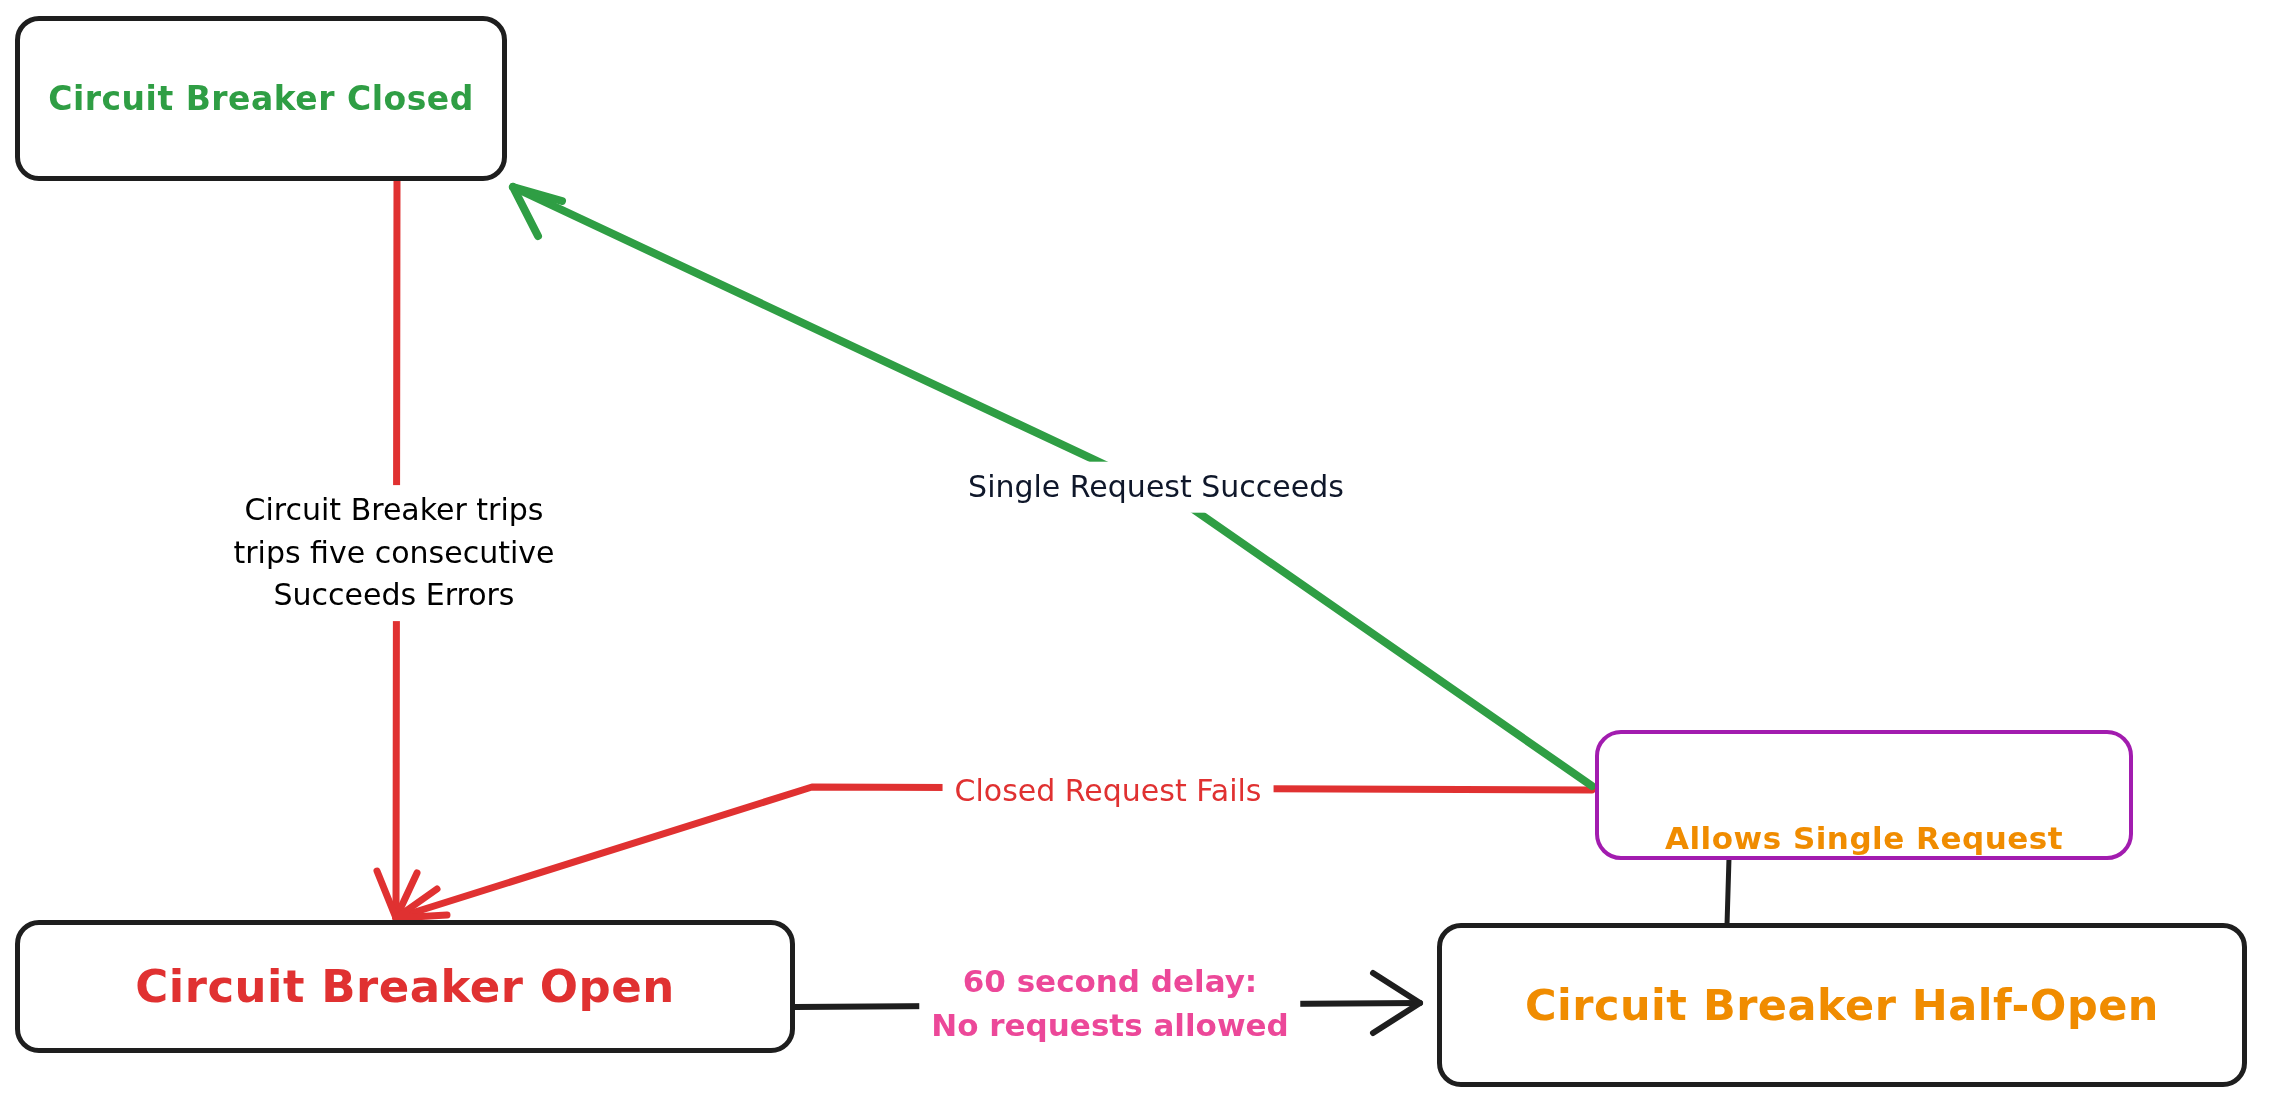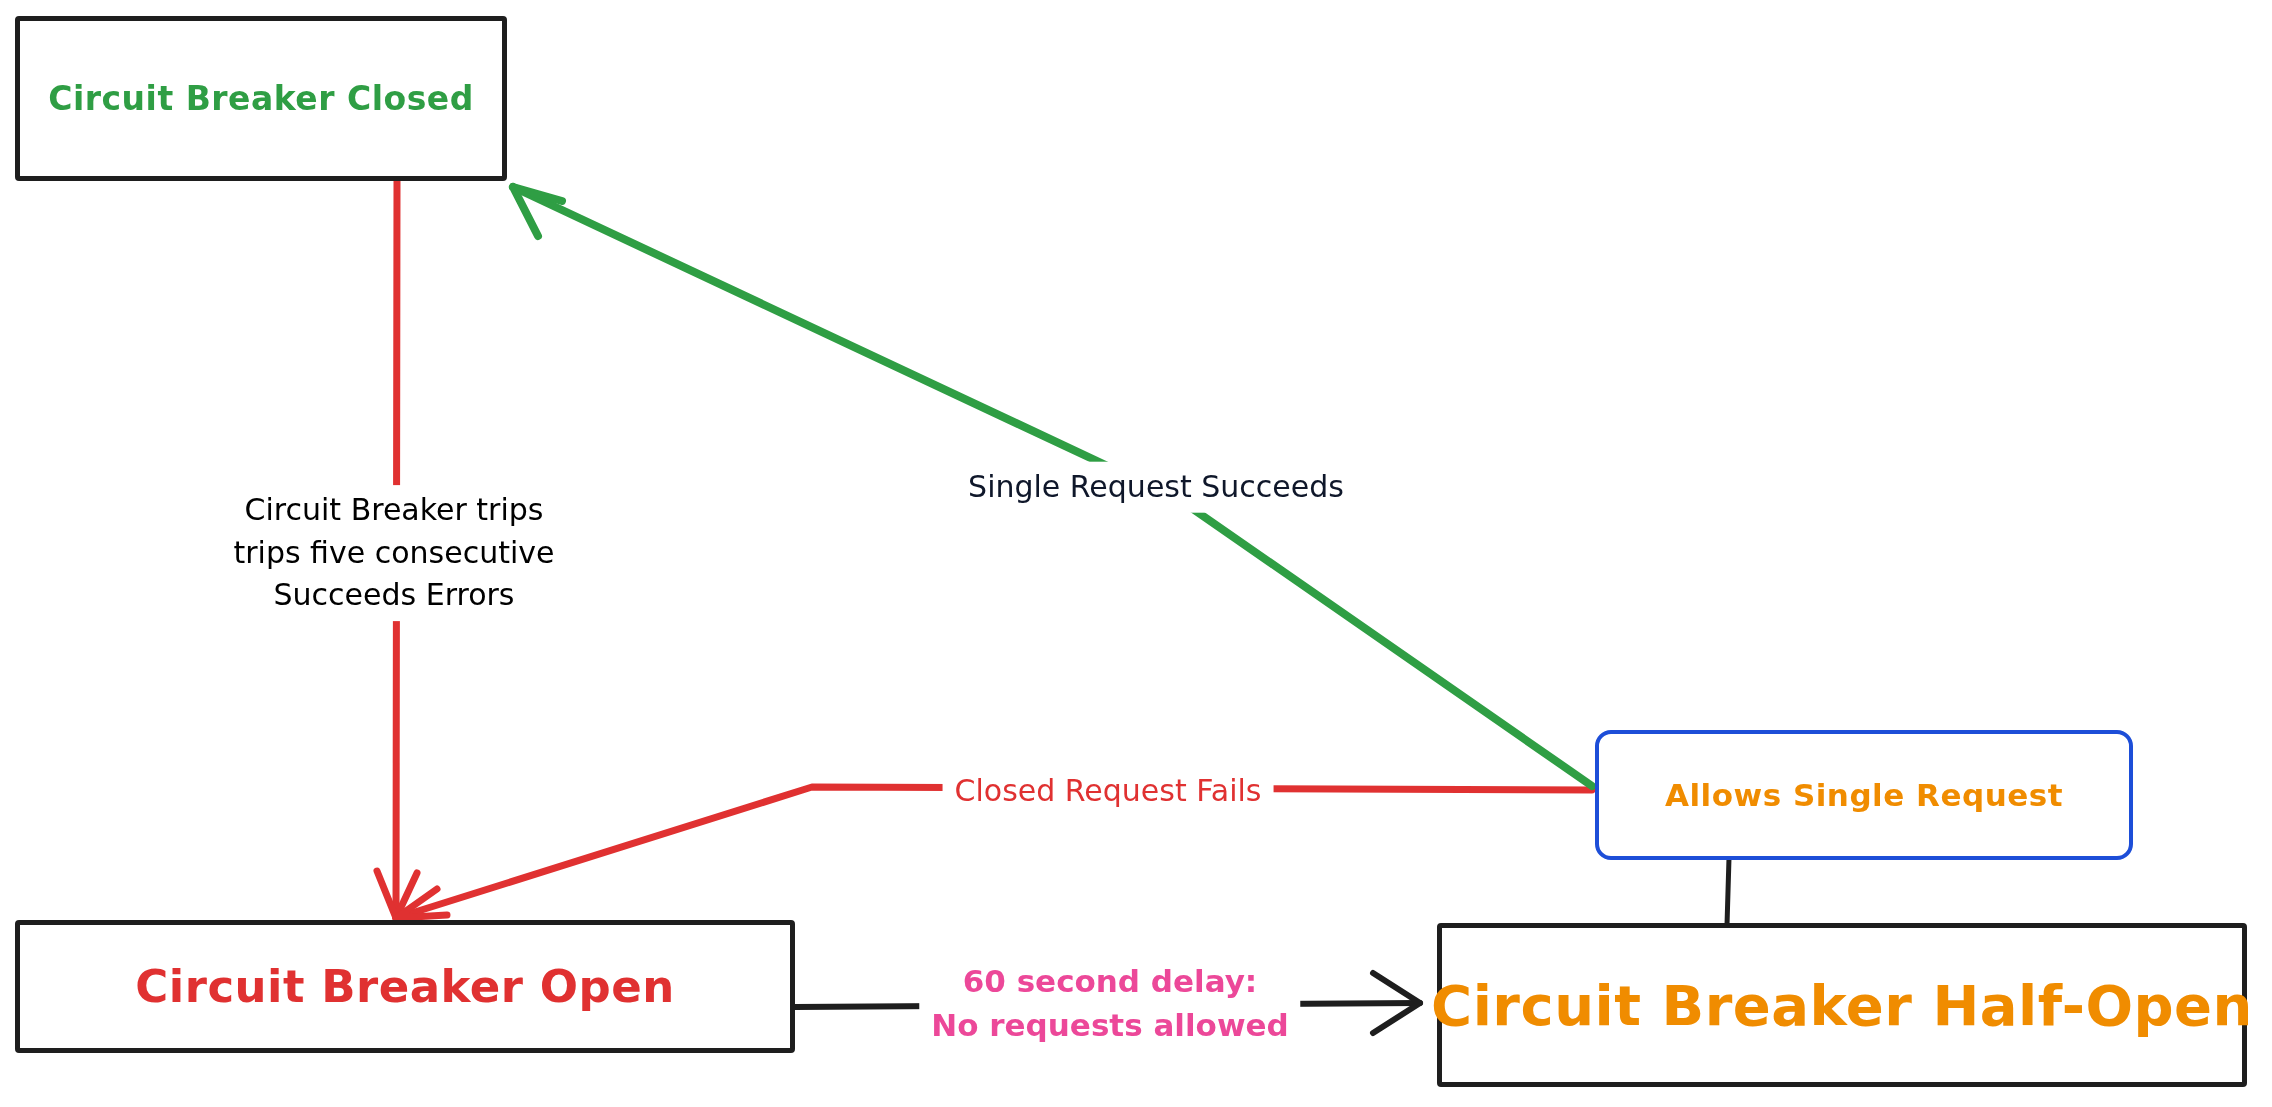--- a/index.html
+++ b/index.html
@@ -27,34 +27,35 @@
     box-sizing: border-box;
     background: #ffffff;
     display: flex;
     align-items: center;
     justify-content: center;
     text-align: center;
     white-space: nowrap;
   }
   .node-dark-border {
     border: 5px solid #1e1e1e;
-    border-radius: 4px;
+    border-radius: 24px;
   }
   .node-orange-border {
-    border: 4px solid #1d4ed8;
-    border-radius: 16px;
+    border: 4px solid #a21caf;
+    border-radius: 26px;
+    align-items: flex-end;
   }
   #node-closed   { left: 15px;   top: 16px;  width: 492px; height: 165px; }
   #node-open     { left: 15px;   top: 920px; width: 780px; height: 133px; }
   #node-halfopen { left: 1437px; top: 923px; width: 810px; height: 164px; }
   #node-allows   { left: 1595px; top: 730px; width: 538px; height: 130px; }
 
   #node-closed .node-label   { font-size: 33px; font-weight: 700; color: #2f9e44; letter-spacing: 0.5px; }
   #node-open .node-label     { font-size: 45px; font-weight: 700; color: #e03131; letter-spacing: 0.5px; }
-  #node-halfopen .node-label { font-size: 56px; font-weight: 700; color: #f08c00; letter-spacing: 0.5px; }
+  #node-halfopen .node-label { font-size: 43px; font-weight: 700; color: #f08c00; letter-spacing: 0.5px; }
   #node-allows .node-label   { font-size: 31px; font-weight: 700; color: #f08c00; letter-spacing: 0.5px; }
 
   .edge-label {
     position: absolute;
     transform: translate(-50%, -50%);
     background: #ffffff;
     text-align: center;
     white-space: nowrap;
     line-height: 1.42;
     padding: 4px 12px;

